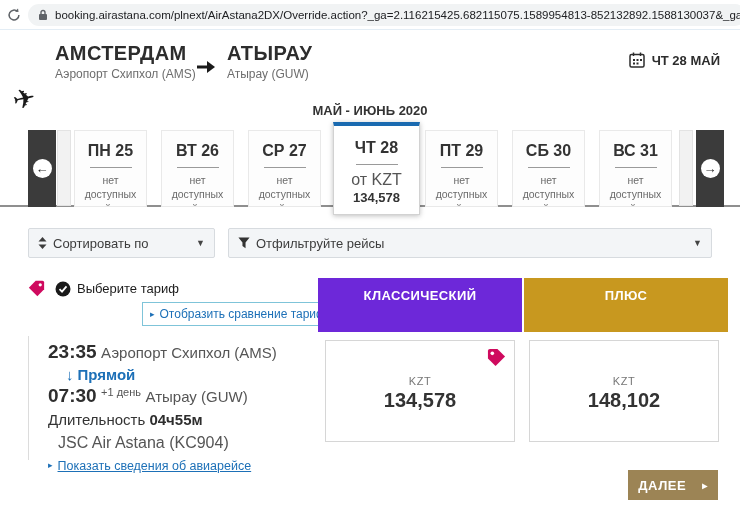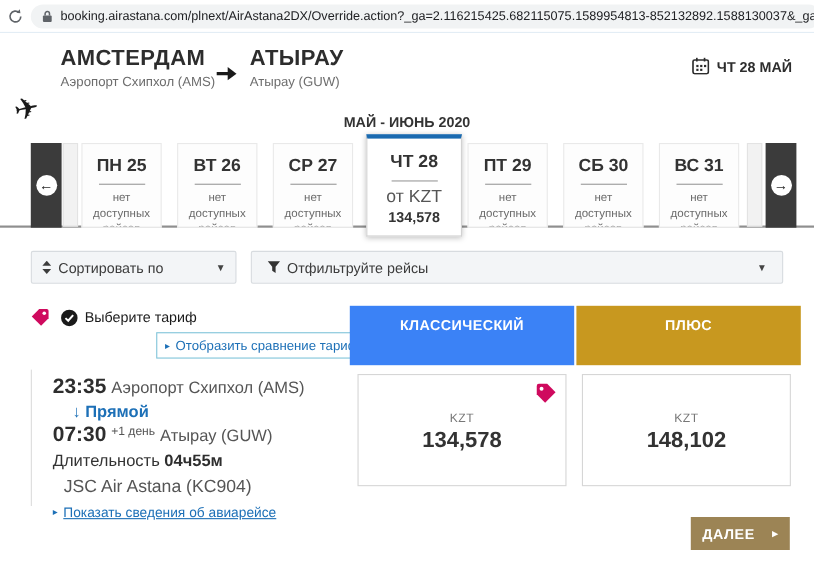--- a/index.html
+++ b/index.html
@@ -38,31 +38,31 @@
   .day-divider { width:42px; height:1px; background:#9a9a9a; margin:7px auto 6px auto; }
   .day-status { font-size:10.5px; color:#6b6b6b; line-height:1.32; padding:0 3px; }
   .day-card.selected { top:122px; height:93px; background:#fff; border:1px solid #d2d2d2; border-top:4px solid #1a6ab0; box-shadow:0 1px 5px rgba(0,0,0,.25); padding-top:13px; z-index:4; }
   .day-price-prefix { font-size:16px; color:#555; margin-top:1px; }
   .day-price { font-size:13px; font-weight:bold; color:#333; margin-top:1px; }
   .pos-d0{left:74px;} .pos-d1{left:161px;text-align:center;} .pos-d2{left:248px;} .pos-d3{left:333px;width:87px;} .pos-d4{left:425px;} .pos-d5{left:512px;} .pos-d6{left:599px;}
 
   
   .ctrl { position:absolute; top:228px; height:30px; background:#f3f5f7; border:1px solid #d7dbdf; border-radius:2px; display:flex; align-items:center; font-size:13px; color:#3c3c3c; cursor:pointer; }
   .sort-box { left:28px; width:187px; padding:0 9px; }
-  .filter-box { left:228px; width:484px; padding:0 14px; }
+  .filter-box { left:228px; width:484px; padding:0 9px; }
   .ctrl .label { margin-left:6px; }
   .caret { margin-left:auto; font-size:9px; color:#444; }
 
   
   .legend-row { position:absolute; left:28px; top:280px; display:flex; align-items:center; font-size:13px; color:#1b1b1b; }
   .legend-item { display:flex; align-items:center; gap:6px; margin-right:10px; }
   .compare-btn { position:absolute; left:142px; top:302px; background:#fff; border:1px solid #7fc4d9; color:#1d70b7; font-size:12px; padding:4px 8px 4px 7px; cursor:pointer; display:flex; align-items:center; gap:5px; }
   .tri { font-size:9px; color:#1d70b7; line-height:1; }
   .fare-col { position:absolute; top:278px; height:54px; width:204px; color:#fff; font-size:13px; font-weight:bold; text-align:center; padding-top:10px; letter-spacing:.4px; }
-  .fare-classic { left:318px; background:#3b82f6; }
+  .fare-classic { left:318px; background:#6d28d9; }
   .fare-plus { left:524px; background:#c8981f; }
 
   
   .row-leftline { position:absolute; left:28px; top:336px; width:1px; height:124px; background:#dcdcdc; }
   .flight-info { position:absolute; left:48px; top:341px; width:270px; }
   .t-big { font-size:19px; font-weight:bold; color:#2e2e2e; }
   .t-airport { font-size:15px; color:#555; }
   .line-dep { line-height:1.15; }
   .line-stops { margin:3px 0 2px 18px; font-size:15px; font-weight:bold; color:#1d70b7; }
   .line-stops .dn { font-weight:bold; margin-right:4px; }

